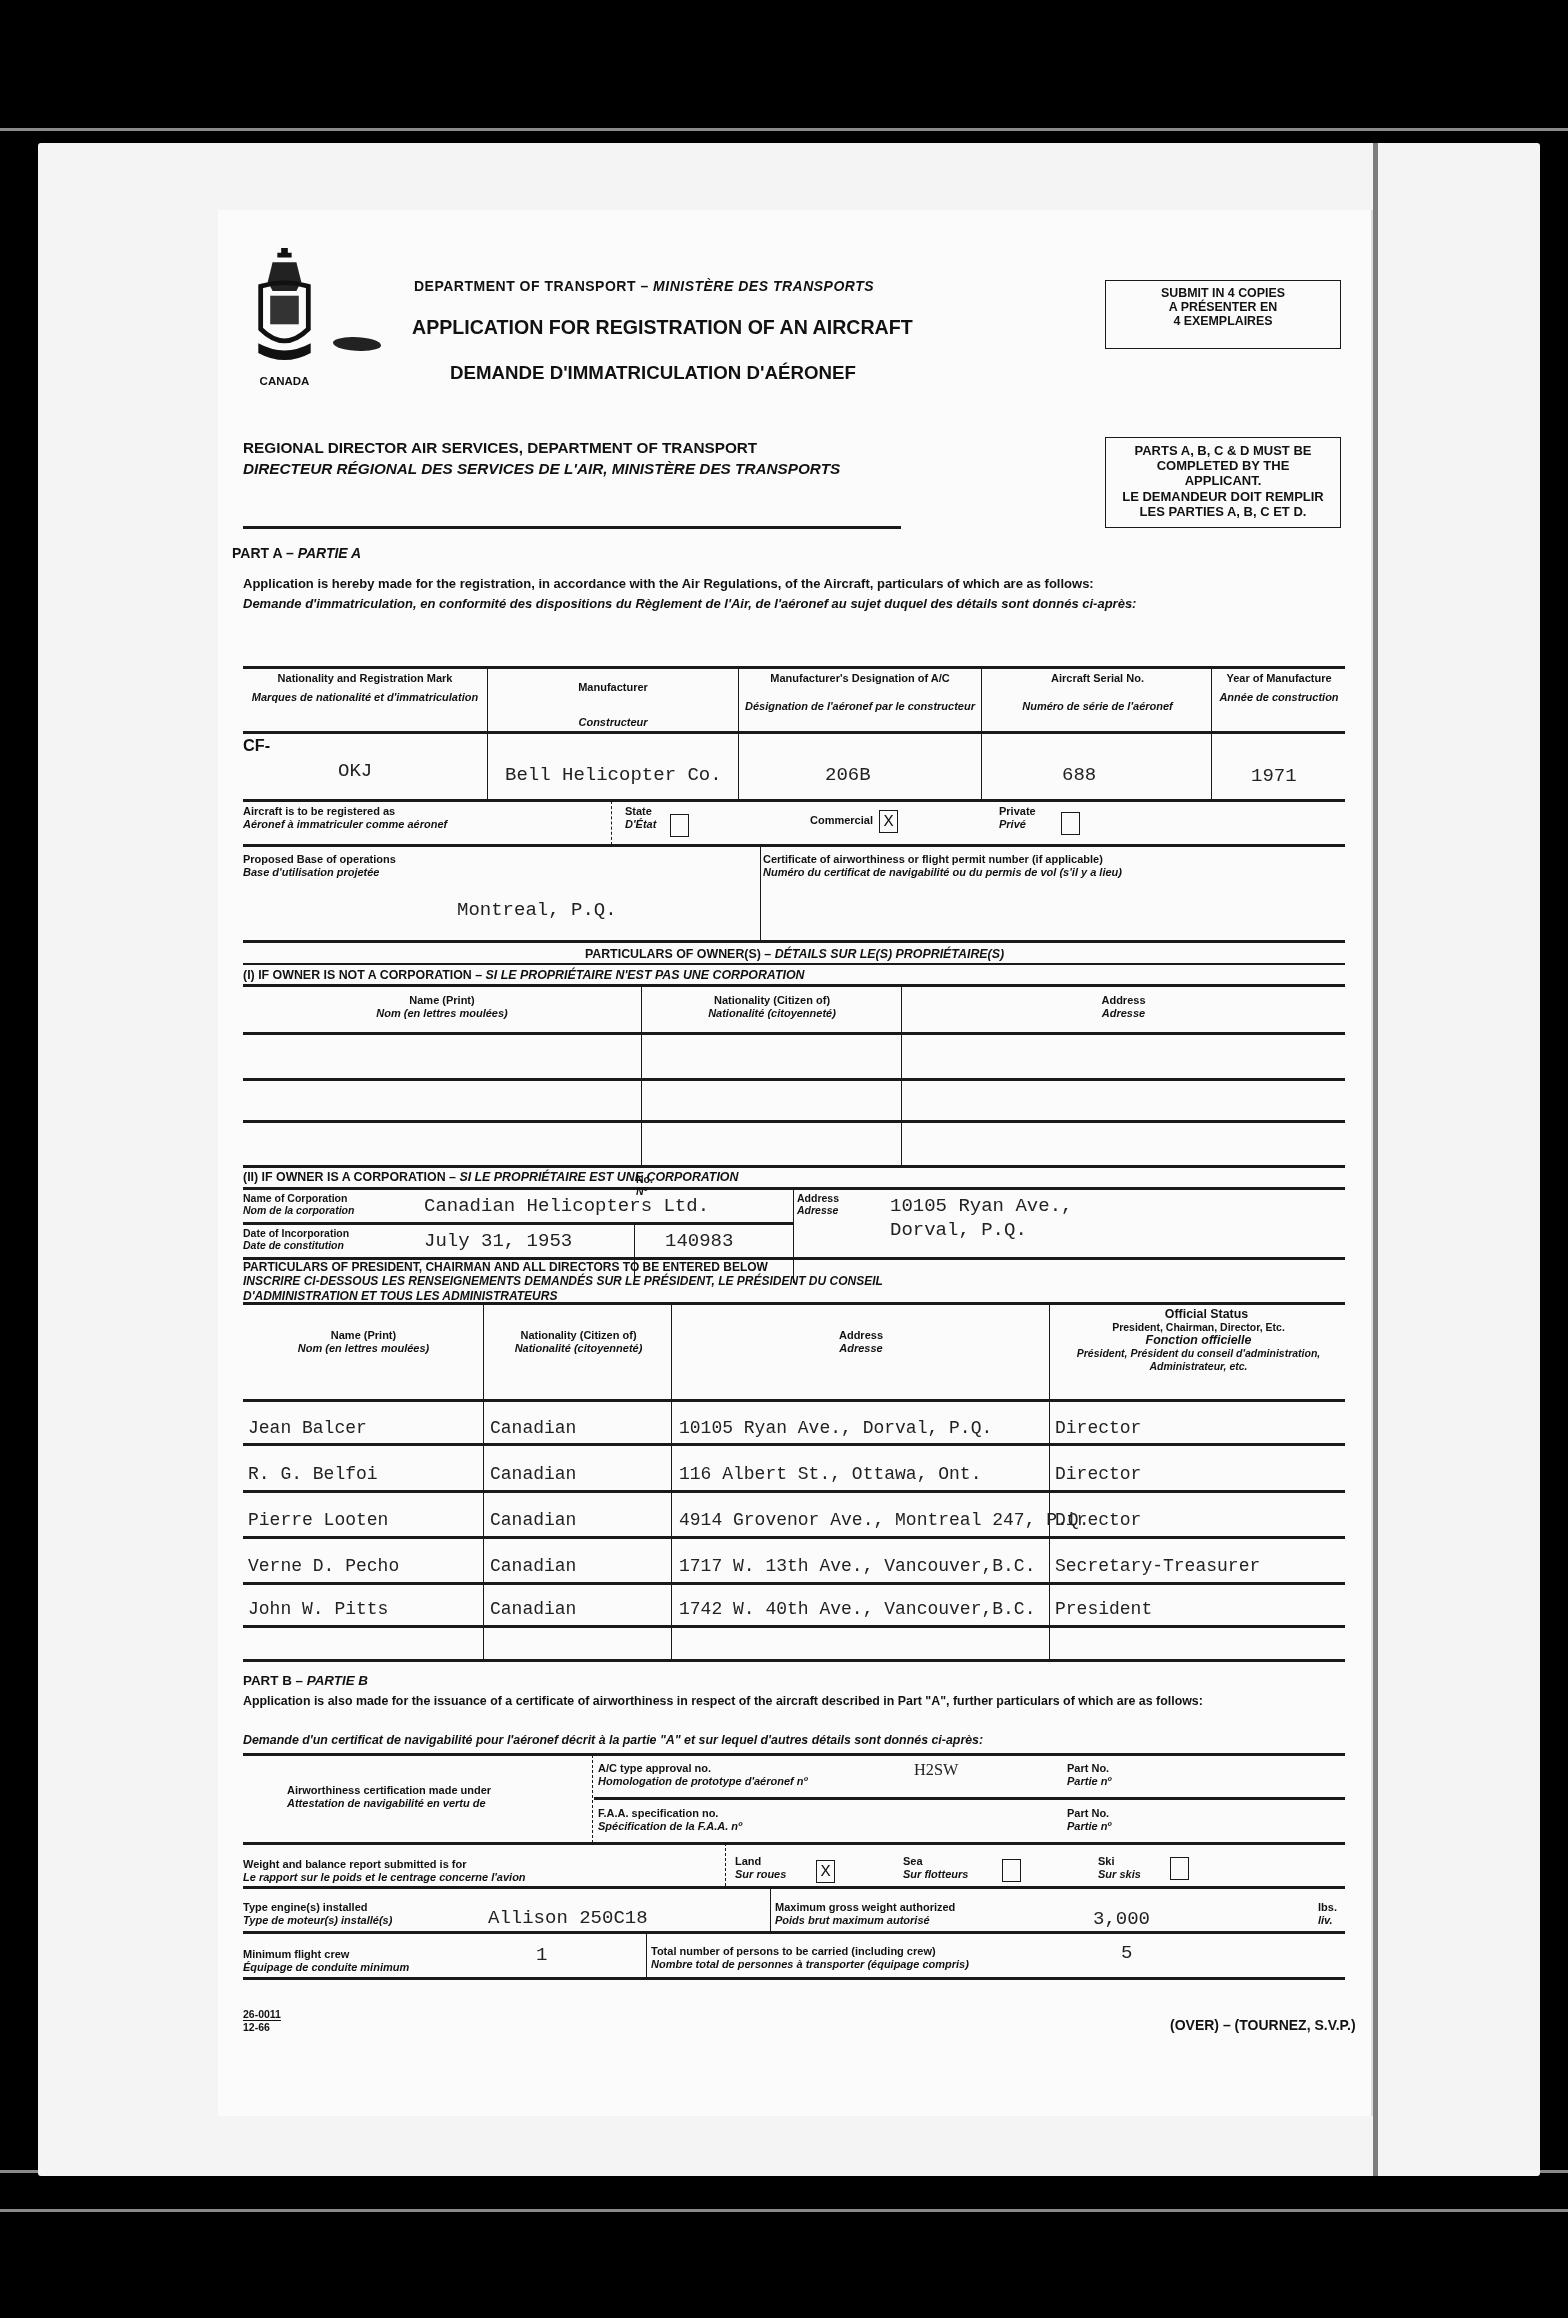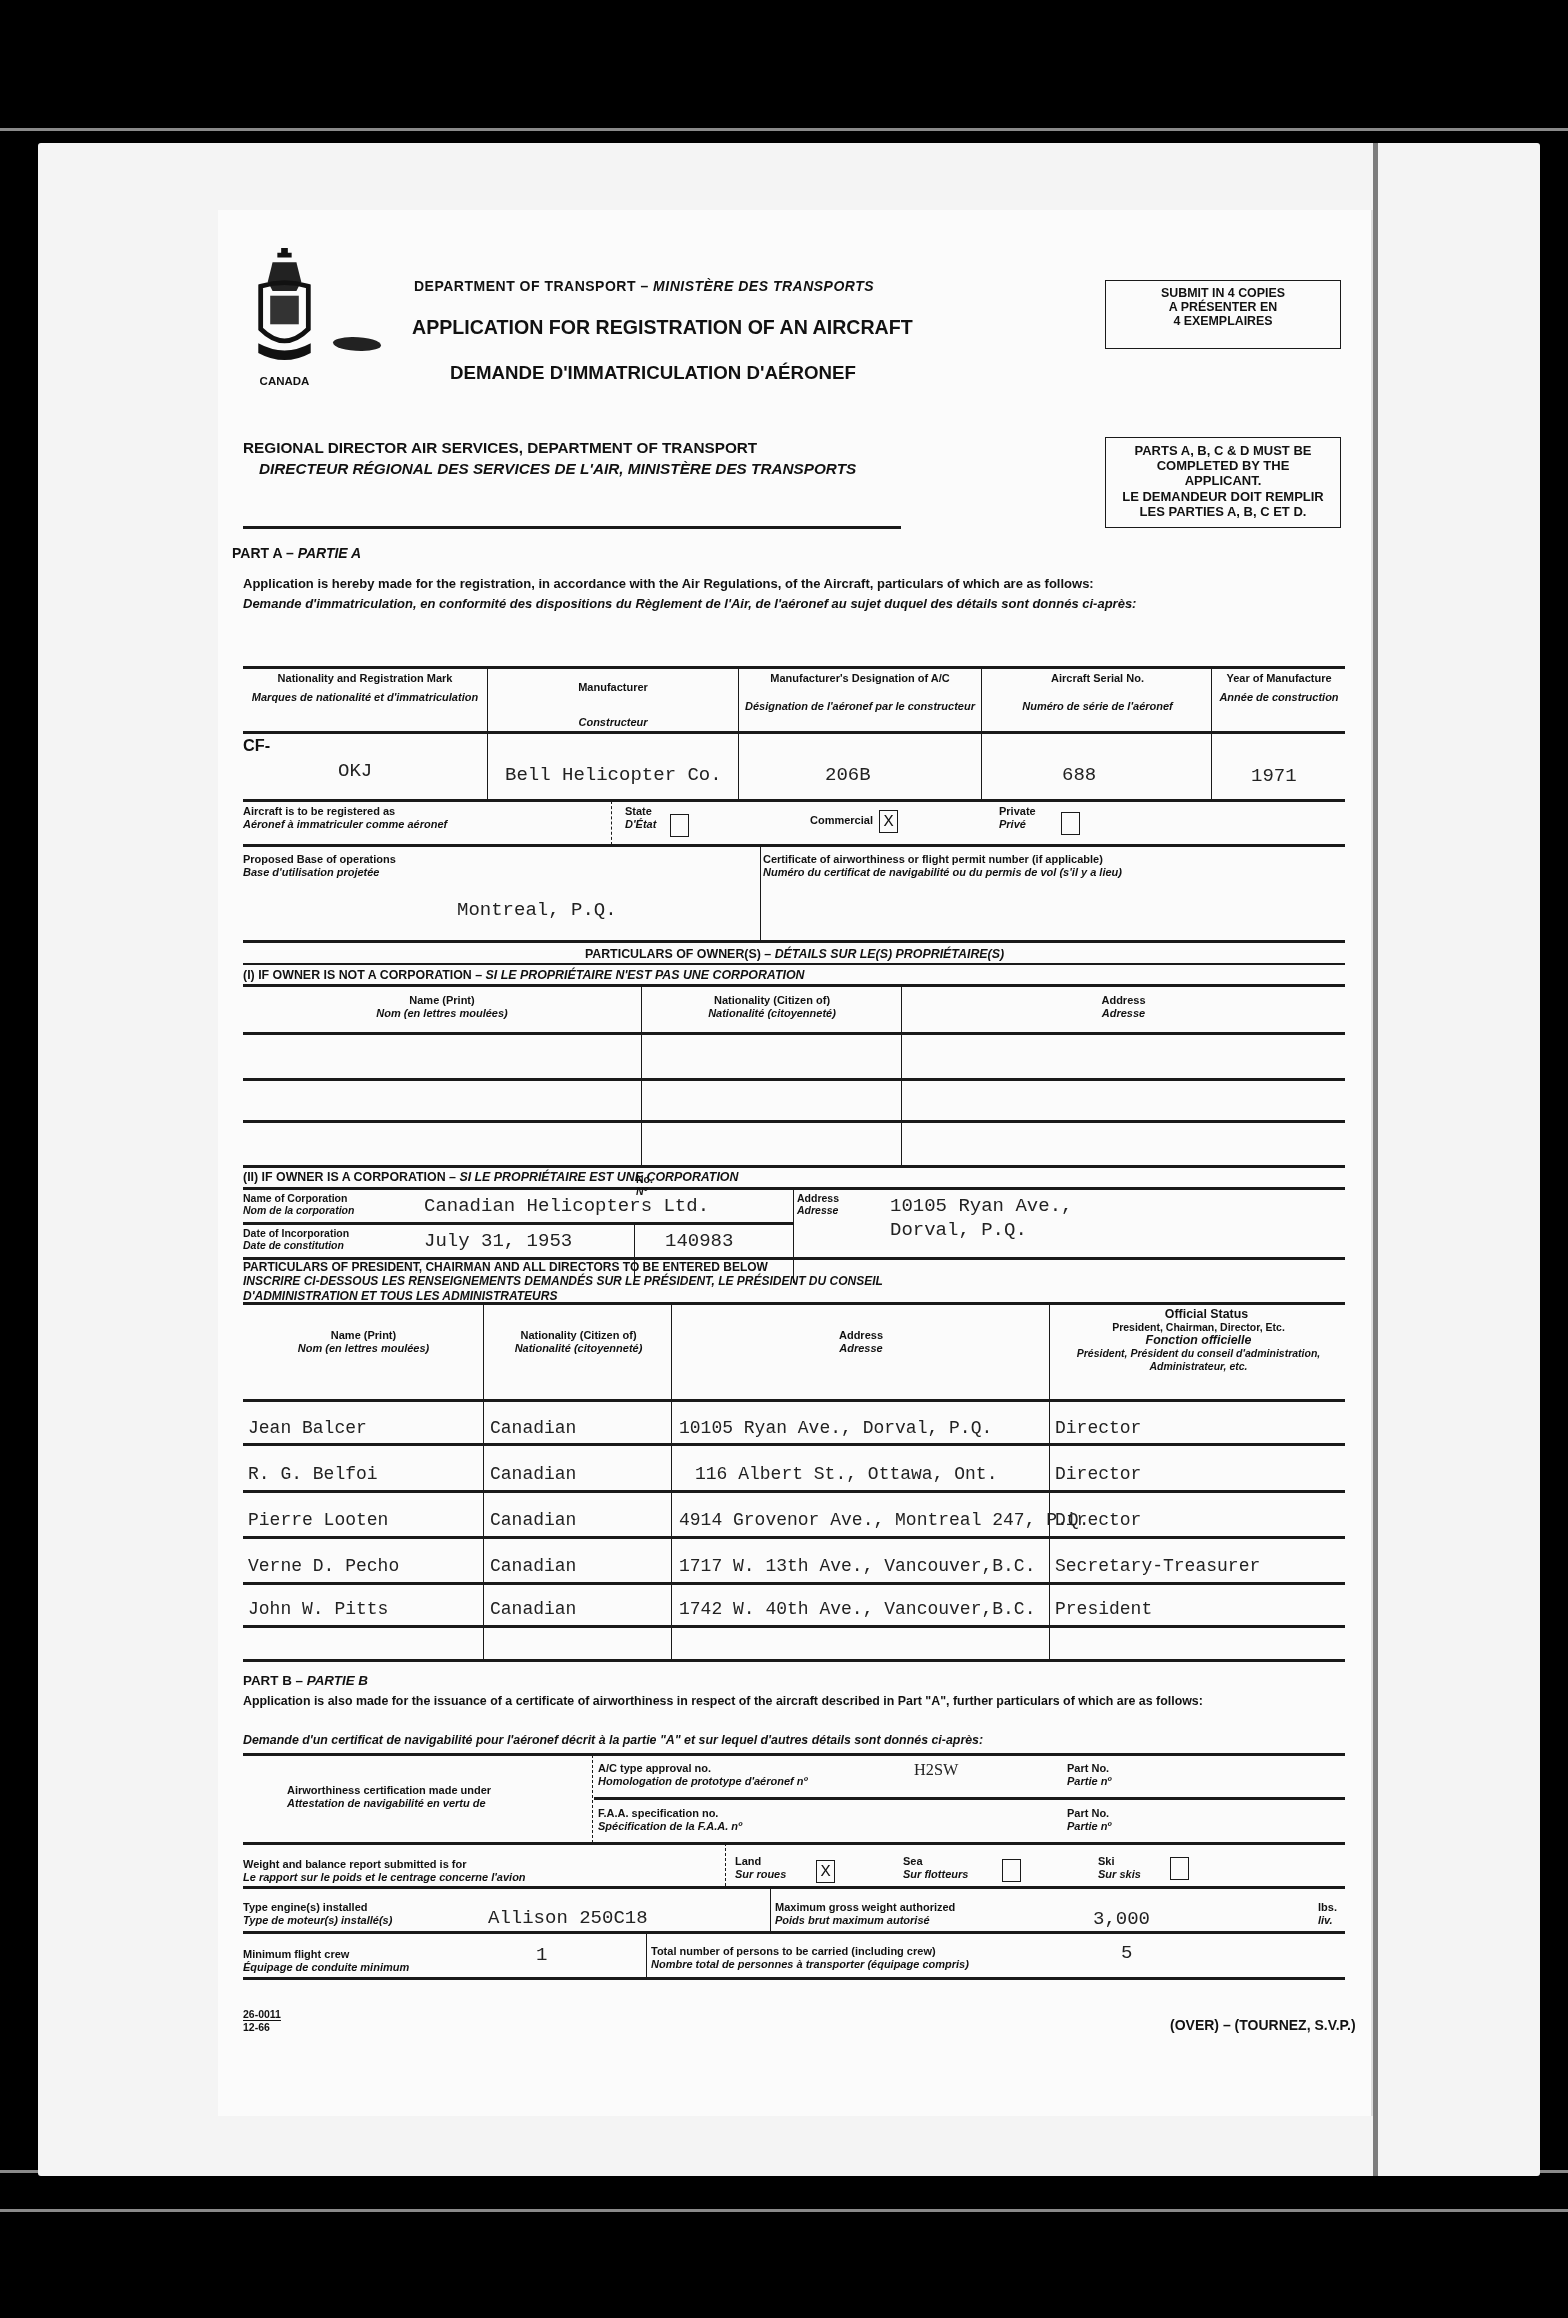--- a/index.html
+++ b/index.html
@@ -62,21 +62,21 @@
   <div class="abs b" style="left:194px; top:106px; font-size:19.6px;">APPLICATION FOR REGISTRATION OF AN AIRCRAFT</div>
   <div class="abs b" style="left:232px; top:152px; font-size:18.7px;">DEMANDE D'IMMATRICULATION D'AÉRONEF</div>
 
   <div class="notice" style="left:887px; top:70px; width:234px; height:62px;">
     <div>SUBMIT IN 4 COPIES</div>
     <div>A PRÉSENTER EN</div>
     <div>4 EXEMPLAIRES</div>
   </div>
 
   <div class="abs b" style="left:25px; top:229px; font-size:15.3px;">REGIONAL DIRECTOR AIR SERVICES, DEPARTMENT OF TRANSPORT</div>
-  <div class="abs b i" style="left:25px; top:250px; font-size:15.3px;margin-left:16px;">DIRECTEUR RÉGIONAL DES SERVICES DE L'AIR, MINISTÈRE DES TRANSPORTS</div>
+  <div class="abs b i" style="left:25px; top:250px; font-size:15.3px;">DIRECTEUR RÉGIONAL DES SERVICES DE L'AIR, MINISTÈRE DES TRANSPORTS</div>
   <div class="hr" style="left:25px; top:316px; width:658px;"></div>
 
   <div class="notice" style="left:887px; top:227px; width:234px; height:84px; font-size:13px; line-height:15.3px;">
     <div>PARTS A, B, C &amp; D MUST BE</div>
     <div>COMPLETED BY THE</div>
     <div>APPLICANT.</div>
     <div>LE DEMANDEUR DOIT REMPLIR</div>
     <div>LES PARTIES A, B, C ET D.</div>
   </div>
 
@@ -260,21 +260,21 @@
       <div>
         <div class="abs type" style="left: 30px; top: 1208px; font-size: 18px;">Jean Balcer</div>
         <div class="abs type" style="left: 272px; top: 1208px; font-size: 18px;">Canadian</div>
         <div class="abs type" style="left: 461px; top: 1208px; font-size: 18px;">10105 Ryan Ave., Dorval, P.Q.</div>
         <div class="abs type" style="left: 837px; top: 1208px; font-size: 18px;">Director</div>
         <div class="hr" style="left: 25px; width: 1102px; top: 1233px;"></div>
       </div>
       <div>
         <div class="abs type" style="left: 30px; top: 1254px; font-size: 18px;">R. G. Belfoi</div>
         <div class="abs type" style="left: 272px; top: 1254px; font-size: 18px;">Canadian</div>
-        <div class="abs type" style="left: 477px; top: 1254px; font-size: 18px;">116 Albert St., Ottawa, Ont.</div>
+        <div class="abs type" style="left: 461px; top: 1254px; font-size: 18px;">116 Albert St., Ottawa, Ont.</div>
         <div class="abs type" style="left: 837px; top: 1254px; font-size: 18px;">Director</div>
         <div class="hr" style="left: 25px; width: 1102px; top: 1280px;"></div>
       </div>
       <div>
         <div class="abs type" style="left: 30px; top: 1300px; font-size: 18px;">Pierre Looten</div>
         <div class="abs type" style="left: 272px; top: 1300px; font-size: 18px;">Canadian</div>
         <div class="abs type" style="left: 461px; top: 1300px; font-size: 18px;">4914 Grovenor Ave., Montreal 247, P.Q.</div>
         <div class="abs type" style="left: 837px; top: 1300px; font-size: 18px;">Director</div>
         <div class="hr" style="left: 25px; width: 1102px; top: 1326px;"></div>
       </div>

